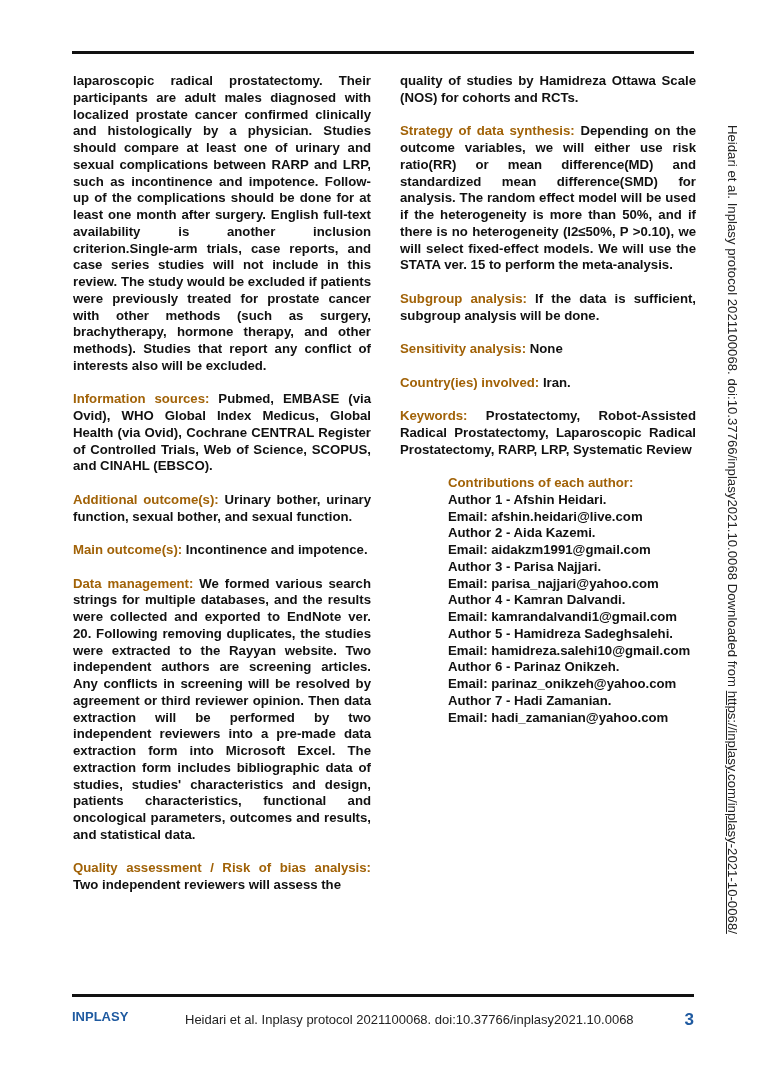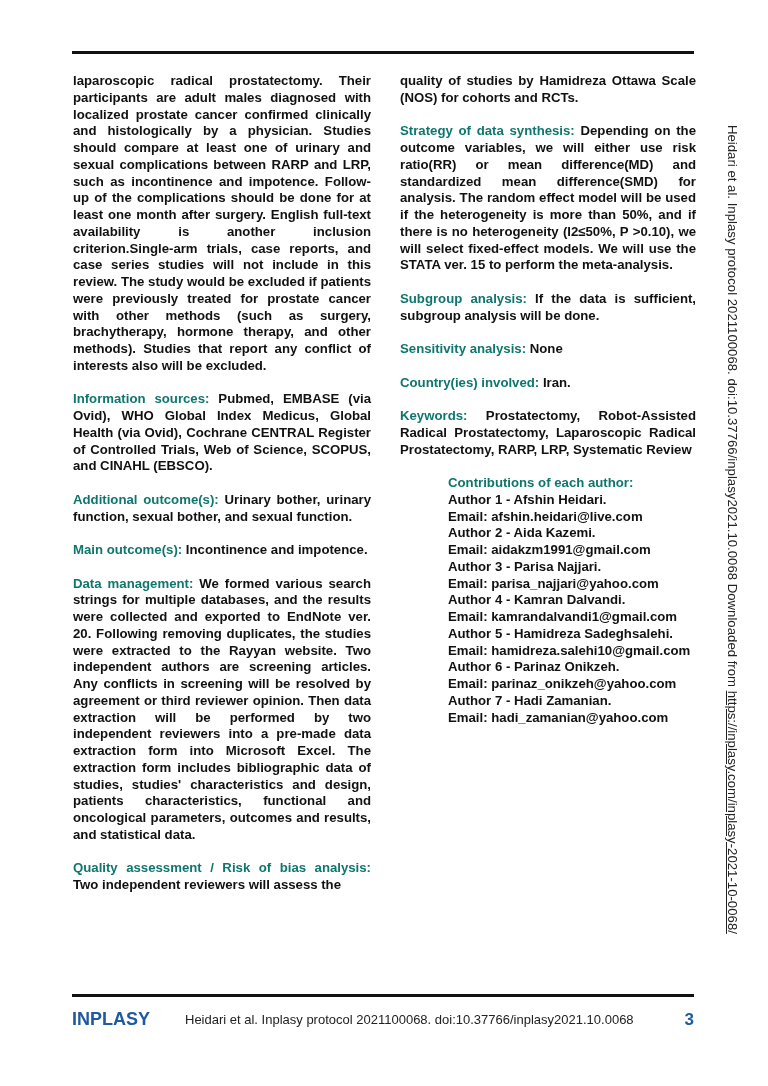--- a/index.html
+++ b/index.html
@@ -6,29 +6,29 @@
   body { width: 768px; height: 1086px; position: relative; overflow: hidden;
          font-family: "Liberation Sans", sans-serif; color: #111; }
   .rule { position: absolute; left: 72px; width: 622px; height: 3px; background: #111; }
   .rule.top { top: 51px; }
   .rule.bottom { top: 994px; }
   .col { position: absolute; top: 73px; width: 298px; font-size: 13.2px; line-height: 16.75px;
          font-weight: bold; text-align: justify; }
   .col.left { left: 73px; }
   .col.right { left: 400px; width: 296px; }
   .col p { margin: 0 0 16.75px 0; }
-  .h { color: #0f766e; }
+  .h { color: #a16207; }
   .authors { margin: 0; }
   .authors div { text-align: left; white-space: nowrap; margin-left: 48px; }
   .side { position: absolute; left: 740px; top: 125px; width: 0; height: 0; }
   .side-inner { position: absolute; left: 0; top: 0; transform-origin: 0 0; transform: rotate(90deg);
                 white-space: nowrap; font-size: 13.2px; color: #222; }
   .side-inner .link { text-decoration: underline; }
   .footer { position: absolute; top: 1009px; left: 72px; width: 624px; height: 24px; }
-  .brand { position: absolute; left: 0; top: 0; font-size: 18px; font-weight: bold; color: #1f5aa0; }
+  .brand { position: absolute; left: 0; top: 0; font-size: 13px; font-weight: bold; color: #1f5aa0; }
   .cite { position: absolute; left: 113px; top: 3px; font-size: 13px; color: #222; }
   .pagenum { position: absolute; right: 2px; top: 1px; font-size: 17px; font-weight: bold; color: #1f5aa0; }
 </style>
 </head>
 <body>
 
 <div class="rule top"></div>
 
 <div class="col left">
   <p>laparoscopic radical prostatectomy. Their participants are adult males diagnosed with localized prostate cancer confirmed clinically and histologically by a physician. Studies should compare at least one of urinary and sexual complications between RARP and LRP, such as incontinence and impotence. Follow-up of the complications should be done for at least one month after surgery. English full-text availability is another inclusion criterion.Single-arm trials, case reports, and case series studies will not include in this review. The study would be excluded if patients were previously treated for prostate cancer with other methods (such as surgery, brachytherapy, hormone therapy, and other methods). Studies that report any conflict of interests also will be excluded.</p>

